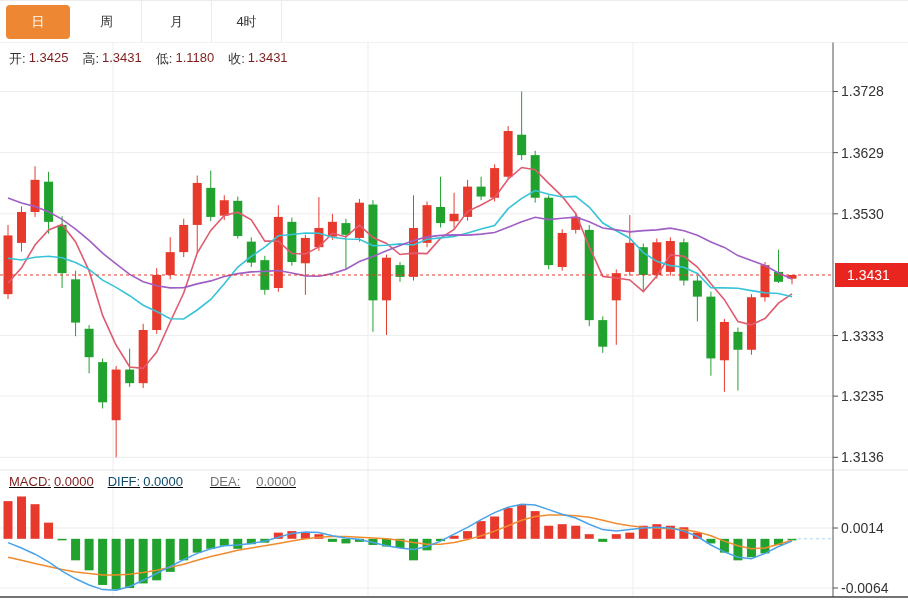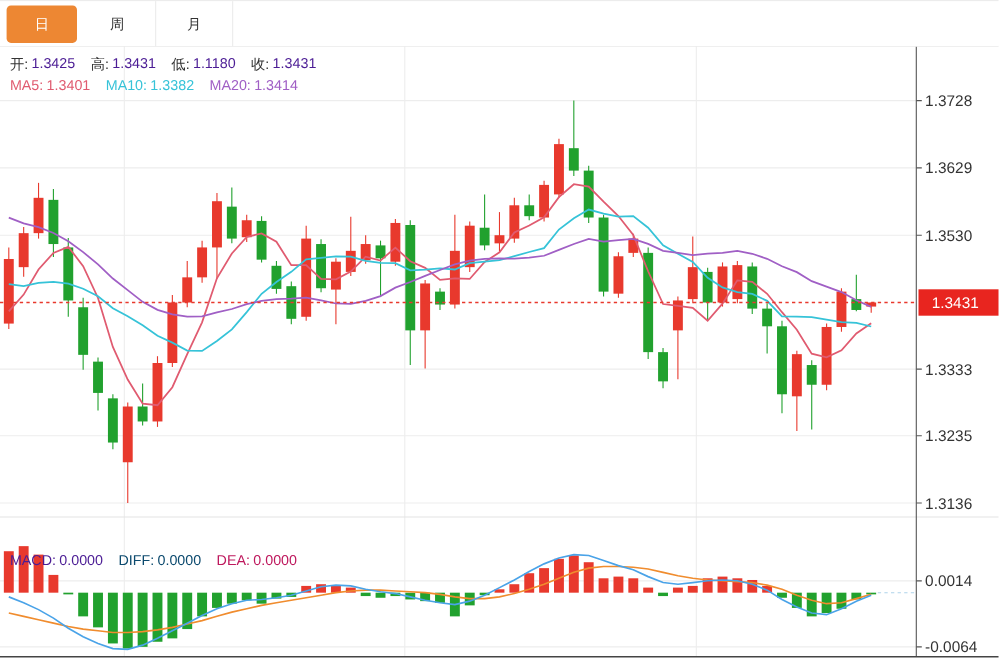--- a/index.html
+++ b/index.html
@@ -8,28 +8,28 @@
   .tabs{position:absolute;top:0;left:0;width:908px;height:42px;display:flex;
         background:#fff;border-top:1px solid #ececec;box-sizing:border-box;z-index:3;}
   .tab{width:70px;height:100%;display:flex;align-items:center;justify-content:center;
        font-size:13px;color:#333;border-right:1px solid #ebebeb;box-sizing:border-box;cursor:pointer;}
   .tab.active{background:#ed8733;color:#fff;border-radius:4px;height:34px;margin:4px 2px 0 6px;
        width:64px;border-right:none;align-self:flex-start;}
   .legend{position:absolute;left:9px;display:flex;gap:14px;font-size:13px;z-index:2;white-space:nowrap;}
   .legend .pair{display:flex;gap:3px;}
   .lg-ohlc{top:50px;}
   .lg-ma{top:70px;}
-  .lg-macd{top:502px;}
+  .lg-macd{top:474px;text-decoration:underline;}
   .c-dark{color:#333;}
-  .c-red{color:#4c1d95;}
+  .c-red{color:#7f1d1d;}
   .c-ma5{color:#e05b70;}
   .c-ma10{color:#36c3d8;}
   .c-ma20{color:#a05fc5;}
   .c-diff{color:#0c4a6e;}
-  .c-dea{color:#be185d;}
+  .c-dea{color:#737373;margin-left:13px;}
   svg{position:absolute;top:0;left:0;}
 </style>
 </head>
 <body>
 
 <div class="app">
   <svg id="chart" width="908" height="605">
       <g>
         <line x1="0" y1="91.45399999999964" x2="833" y2="91.45399999999964" stroke="#ededed" stroke-width="1"></line>
         <line x1="0" y1="152.63599999999974" x2="833" y2="152.63599999999974" stroke="#ededed" stroke-width="1"></line>
@@ -376,20 +376,21 @@
         <text x="841" y="533.0311999999999" fill="#333333" font-size="14" font-family="&quot;Liberation Sans&quot;,sans-serif">0.0014</text>
         <line x1="833" y1="588.0287999999999" x2="838" y2="588.0287999999999" stroke="#555555" stroke-width="1"></line>
         <text x="841" y="593.0287999999999" fill="#333333" font-size="14" font-family="&quot;Liberation Sans&quot;,sans-serif">-0.0064</text>
       </g>
     </svg>
 
   <div class="tabs" id="tabs">
       <div class="tab active">日</div>
       <div class="tab">周</div>
       <div class="tab">月</div>
+      <div class="tab">4时</div>
     </div>
 
   <div class="legend lg-ohlc">
     <span class="pair">
         <span class="c-dark">开:</span>
         <span class="c-red">1.3425</span>
       </span>
     <span class="pair">
         <span class="c-dark">高:</span>
         <span class="c-red">1.3431</span>
@@ -397,34 +398,20 @@
     <span class="pair">
         <span class="c-dark">低:</span>
         <span class="c-red">1.1180</span>
       </span>
     <span class="pair">
         <span class="c-dark">收:</span>
         <span class="c-red">1.3431</span>
       </span>
   </div>
 
-  <div class="legend lg-ma">
-    <span class="pair">
-        <span class="c-ma5">MA5:</span>
-        <span class="c-ma5">1.3401</span>
-      </span>
-    <span class="pair">
-        <span class="c-ma10">MA10:</span>
-        <span class="c-ma10">1.3382</span>
-      </span>
-    <span class="pair">
-        <span class="c-ma20">MA20:</span>
-        <span class="c-ma20">1.3414</span>
-      </span>
-  </div>
 
   <div class="legend lg-macd">
     <span class="pair">
         <span class="c-red">MACD:</span>
         <span class="c-red">0.0000</span>
       </span>
     <span class="pair">
         <span class="c-diff">DIFF:</span>
         <span class="c-diff">0.0000</span>
       </span>

